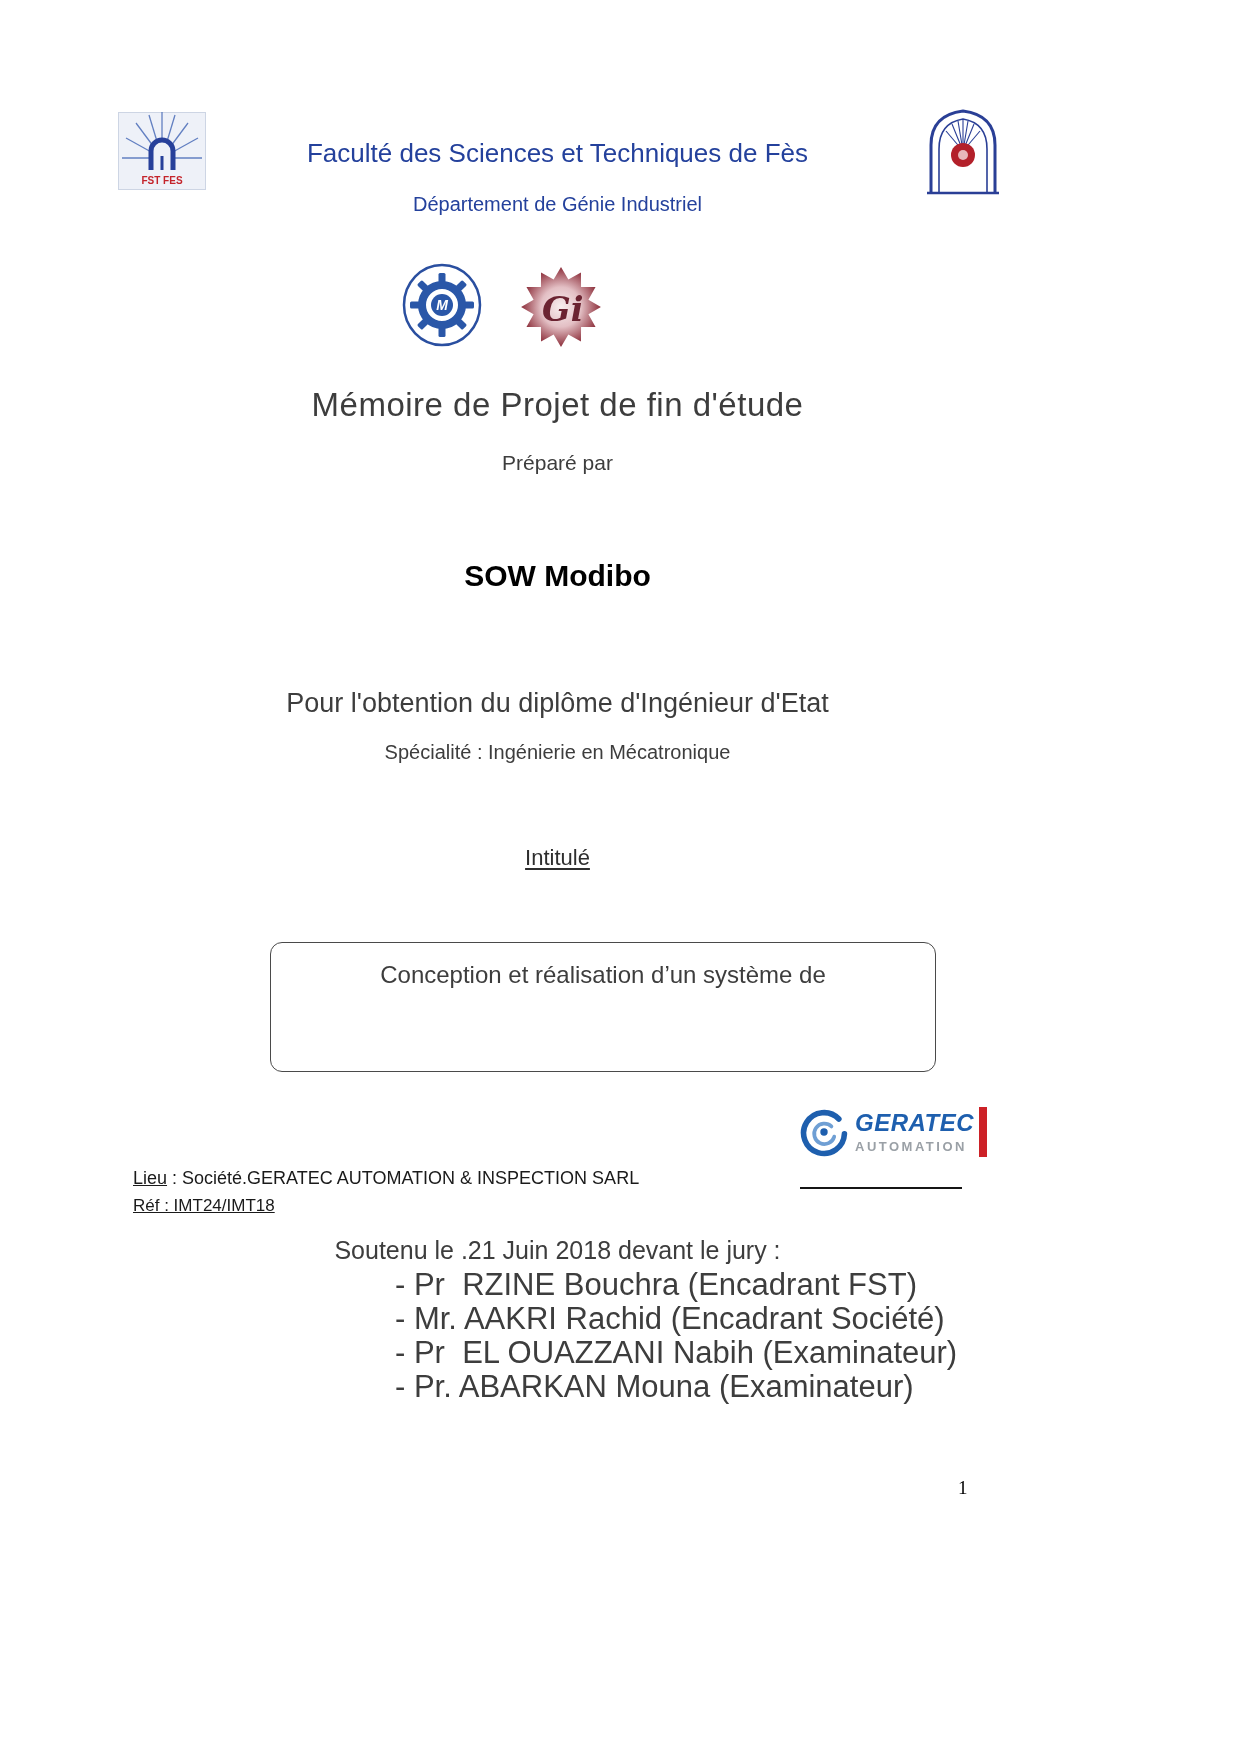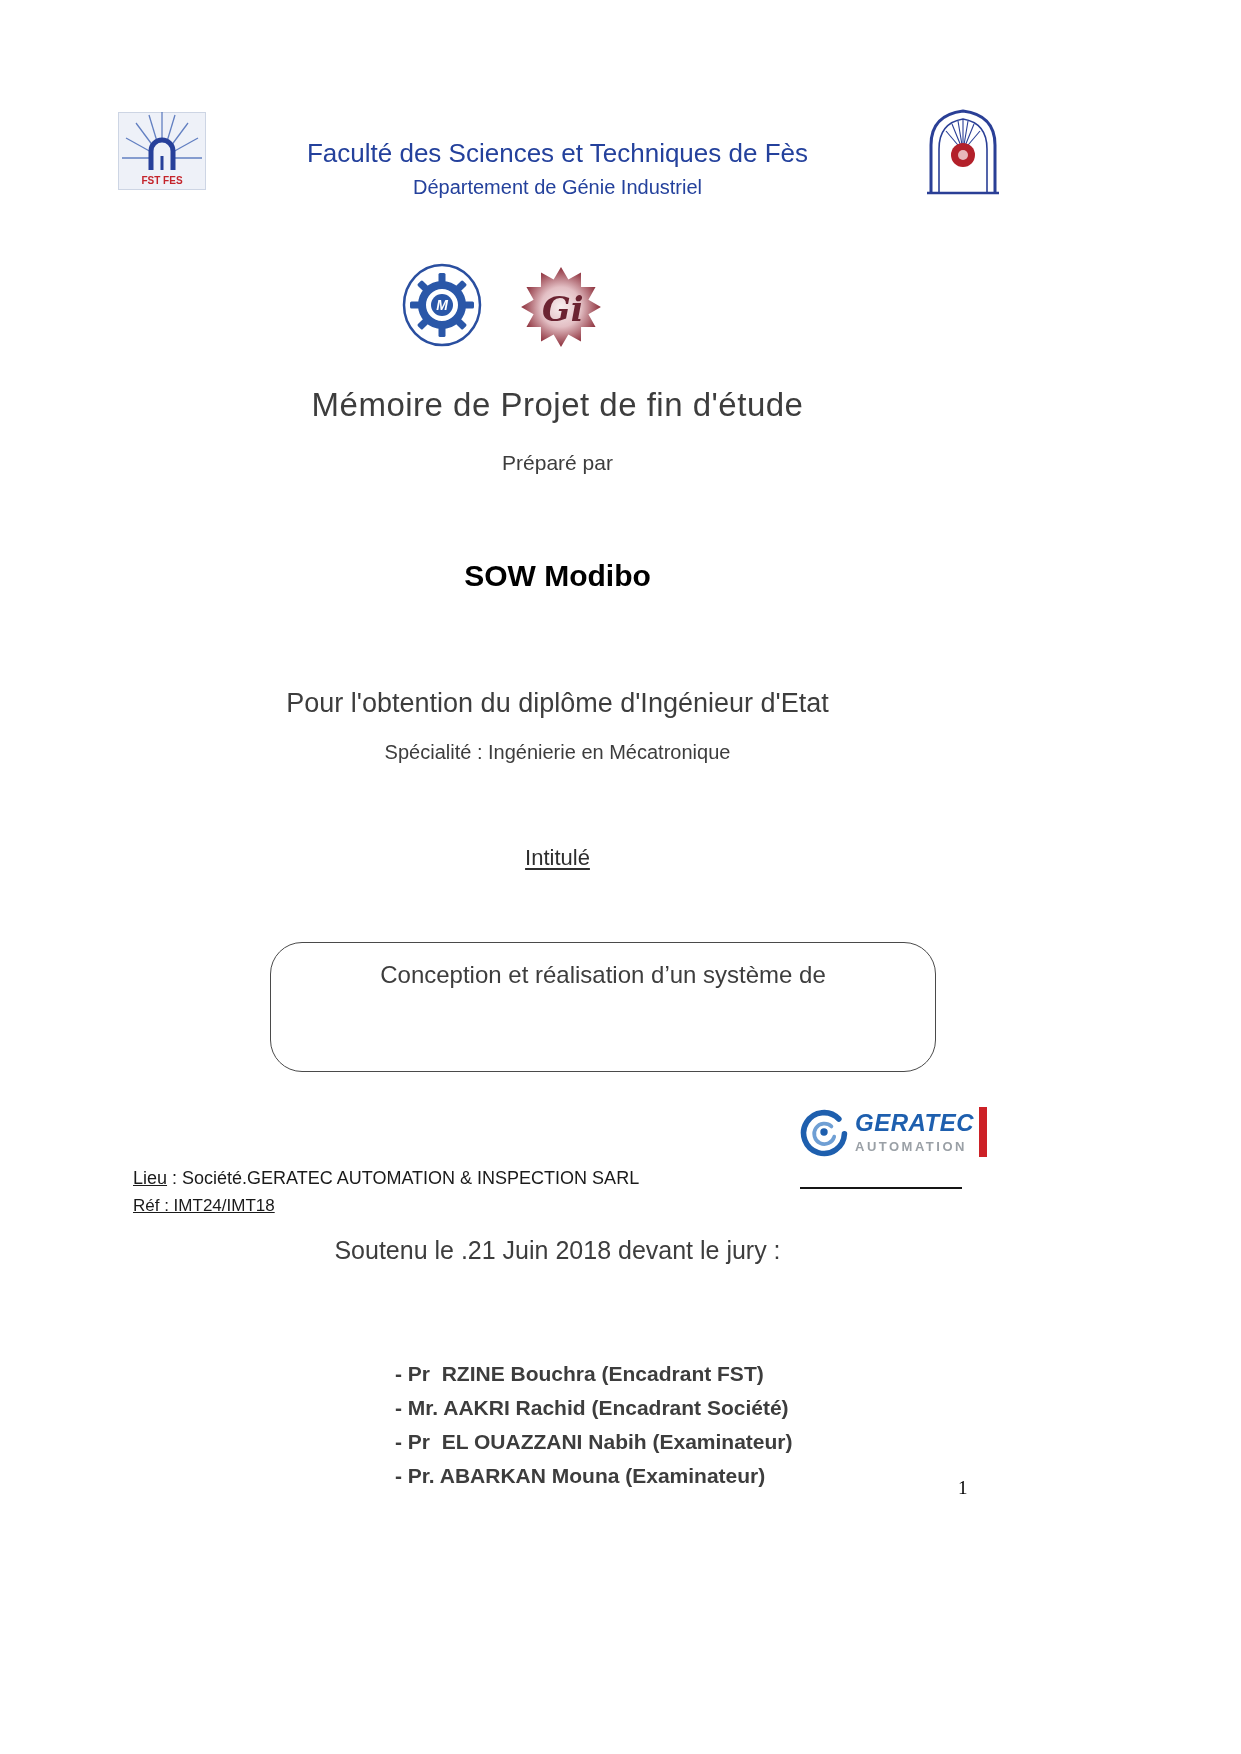--- a/index.html
+++ b/index.html
@@ -17,47 +17,47 @@
   .centered{position:absolute;left:125px;width:865px;text-align:center;}
 
   .logo-fst{position:absolute;left:118px;top:112px;width:88px;height:78px;}
   .logo-univ{position:absolute;left:922px;top:103px;width:82px;height:92px;}
   .logo-gear{position:absolute;left:402px;top:263px;width:80px;height:84px;}
   .logo-gi{position:absolute;left:519px;top:265px;width:84px;height:84px;}
 
   .header-block{top:133px;}
   .line-university{font-size:29px;color:var(--blue);line-height:1.2;}
   .line-faculty{font-size:26px;color:var(--blue);margin-top:5px;}
-  .line-department{font-size:20px;color:var(--blue);margin-top:7px;}
+  .line-department{font-size:20px;color:var(--blue);margin-top:24px;}
 
   .doc-title{top:386px;font-size:33px;color:var(--body);letter-spacing:.5px;}
   .prepared{top:451px;font-size:21px;color:var(--body);}
   .author{top:559px;font-size:30px;font-weight:bold;color:#000;}
   .degree{top:688px;font-size:27px;color:var(--body);}
   .specialty{top:741px;font-size:20px;color:var(--body);}
   .intitule{top:845px;font-size:22px;color:#2e2e2e;text-decoration:underline;text-underline-offset:3px;}
 
   .title-box{position:absolute;left:270px;top:942px;width:666px;height:130px;
-    border:1.5px solid #4a4a4a;border-radius:32px;padding-top:16px;text-align:center;
+    border:1.5px solid #4a4a4a;border-radius:12px;padding-top:16px;text-align:center;
     font-size:24px;line-height:31px;color:var(--body);background:#fff;}
 
   .geratec{position:absolute;left:798px;top:1106px;display:flex;align-items:center;}
   .gt-text{display:flex;flex-direction:column;margin-left:5px;}
   .gt-name{font-size:24px;font-weight:bold;font-style:italic;color:var(--geratec-blue);letter-spacing:.5px;line-height:1.05;}
   .gt-sub{font-size:13px;font-weight:bold;color:var(--geratec-gray);letter-spacing:2.5px;margin-top:3px;}
   .gt-bar{width:8px;height:50px;background:var(--geratec-red);margin-left:5px;}
   .geratec-underline{position:absolute;left:800px;top:1187px;width:162px;height:0;border-top:2px solid #151515;}
 
   .lieu{position:absolute;left:133px;top:1168px;font-size:18px;color:#1a1a1a;white-space:pre-wrap;}
   .lieu .u{text-decoration:underline;}
   .ref{position:absolute;left:133px;top:1196px;font-size:17px;color:#1a1a1a;text-decoration:underline;}
 
   .defense{top:1236px;font-size:25px;color:var(--body);}
 
-  .jury{position:absolute;left:395px;top:1357px;font-size:21px;color:var(--body);font-weight:bold;}
+  .jury{position:absolute;left:395px;top:1268px;font-size:31px;color:var(--body);}
   .jury-item{white-space:pre;line-height:34px;}
 
   .page-number{position:absolute;left:958px;top:1477px;font-size:19px;color:#000;
     font-family:"Liberation Serif","DejaVu Serif",serif;}
 </style>
 </head>
 <body>
 
 <div class="page">
 

